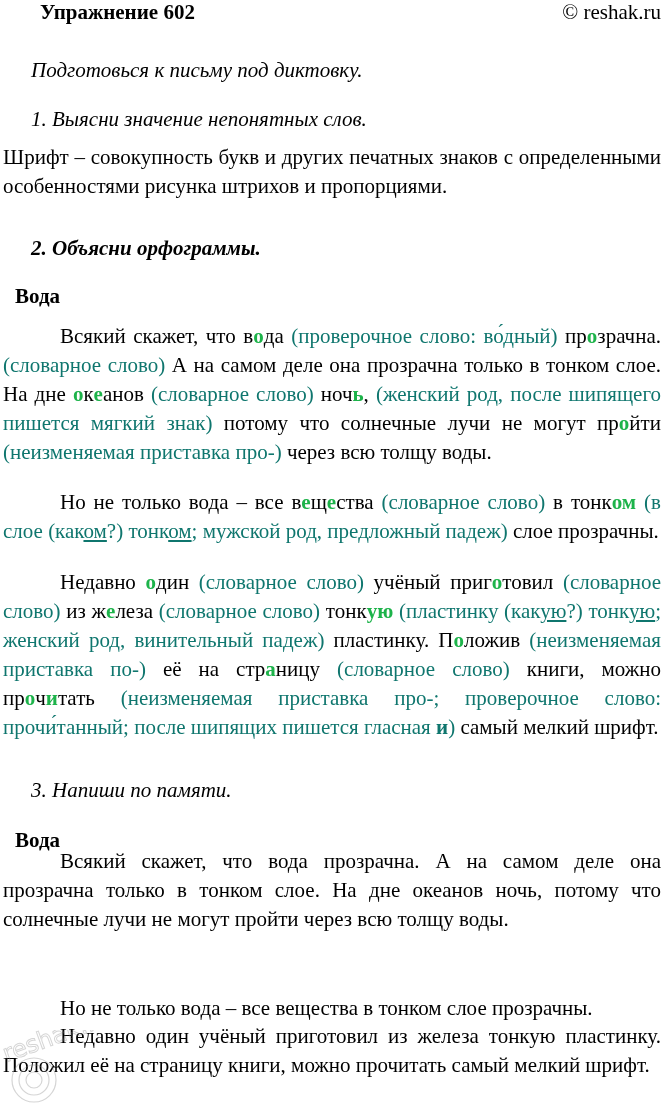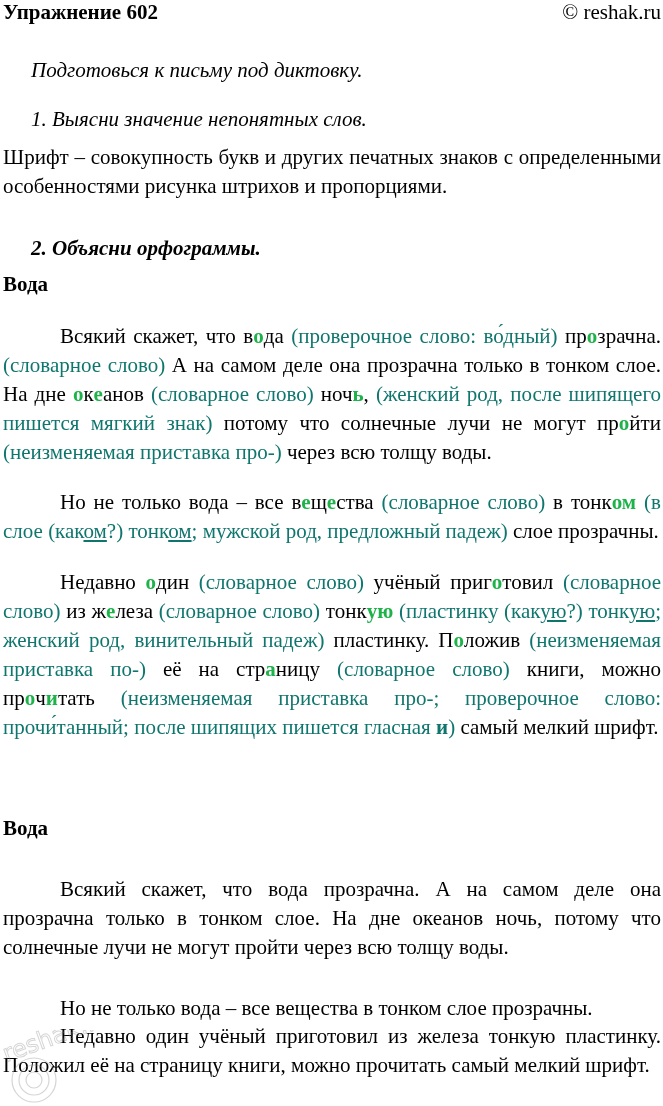--- a/index.html
+++ b/index.html
@@ -2,27 +2,27 @@
 <html><head>
 <meta charset="utf-8">
 <style>
   html, body { margin: 0; padding: 0; background: #ffffff; }
   body {
     width: 663px; height: 1106px; overflow: hidden; position: relative;
     font-family: "Liberation Serif", "DejaVu Serif", serif;
     color: #000000; font-size: 21px; line-height: 29px;
   }
   .page { position: absolute; left: 3px; top: 0; width: 658px; }
-  .header { position: relative; height: 26px; }
+  .header { position: relative; height: 26px; margin-left: 37px; }
   .title { position: absolute; left: 0; top: -2px; font-weight: bold; font-size: 21px; }
   .copyright { position: absolute; right: 0; top: -2px; font-size: 21px; }
   .instr { font-style: italic; margin: 12px; position: absolute; left: 16px; }
   .para { position: absolute; left: 0; width: 658px; text-align: justify; text-align-last: left; margin: 0; }
   .indent { text-indent: 57px; }
-  .heading { position: absolute; left: 0; font-weight: bold; margin: 0; }
+  .heading { position: absolute; left: 0; font-weight: bold; margin: 12px; }
   .g { color: #1db34a; font-weight: bold; }
   .n { color: #0f766e; }
   .n u { text-decoration: underline; }
   .n b { font-weight: bold; }
   .watermark {
     position: absolute; left: 0; top: 1030px; width: 170px; height: 76px;
     pointer-events: none; opacity: 0.35;
   }
 </style>
 </head>
@@ -44,24 +44,25 @@
   <p class="instr" style="top:222px;font-weight:bold;">2. Объясни орфограммы.</p>
 
   <p class="heading" style="top:270px;">Вода</p>
 
   <p class="para indent" style="top:322px;"><span>Всякий скажет, что в</span><span class="g">о</span><span>да </span><span class="n">(проверочное слово: во́дный)</span><span> пр</span><span class="g">о</span><span>зрачна. </span><span class="n">(словарное слово)</span><span> А на самом деле она прозрачна только в тонком слое. На дне </span><span class="g">о</span><span>к</span><span class="g">е</span><span>анов </span><span class="n">(словарное слово)</span><span> ноч</span><span class="g">ь</span><span>, </span><span class="n">(женский род, после шипящего пишется мягкий знак)</span><span> потому что солнечные лучи не могут пр</span><span class="g">о</span><span>йти </span><span class="n">(неизменяемая приставка про-)</span><span> через всю толщу воды.</span></p>
 
   <p class="para indent" style="top:488px;"><span>Но не только вода – все в</span><span class="g">е</span><span>щ</span><span class="g">е</span><span>ства </span><span class="n">(словарное слово)</span><span> в тонк</span><span class="g">ом</span><span> </span><span class="n"><span>(в слое (как</span><u>ом</u><span>?) тонк</span><u>ом</u><span>; мужской род, предложный падеж)</span></span><span> слое прозрачны.</span></p>
 
   <p class="para indent" style="top:568px;"><span>Недавно </span><span class="g">о</span><span>дин </span><span class="n">(словарное слово)</span><span> учёный приг</span><span class="g">о</span><span>товил </span><span class="n">(словарное слово)</span><span> из ж</span><span class="g">е</span><span>леза </span><span class="n">(словарное слово)</span><span> тонк</span><span class="g">ую</span><span> </span><span class="n"><span>(пластинку (как</span><u>ую</u><span>?) тонк</span><u>ую</u><span>; женский род, винительный падеж)</span></span><span> пластинку. П</span><span class="g">о</span><span>ложив </span><span class="n">(неизменяемая приставка по-)</span><span> её на стр</span><span class="g">а</span><span>ницу </span><span class="n">(словарное слово)</span><span> книги, можно пр</span><span class="g">о</span><span>ч</span><span class="g">и</span><span>тать </span><span class="n"><span>(неизменяемая приставка про-; проверочное слово: прочи́танный; после шипящих пишется гласная </span><b>и</b><span>)</span></span><span> самый мелкий шрифт.</span></p>
 
+  <p class="instr" style="top:764px;">3. Напиши по памяти.</p>
 
   <p class="heading" style="top:814px;">Вода</p>
 
-  <p class="para indent" style="top:875px;">Всякий скажет, что вода прозрачна. А на самом деле она прозрачна только в тонком слое. На дне океанов ночь, потому что солнечные лучи не могут пройти через всю толщу воды.</p>
+  <p class="para indent" style="top:847px;">Всякий скажет, что вода прозрачна. А на самом деле она прозрачна только в тонком слое. На дне океанов ночь, потому что солнечные лучи не могут пройти через всю толщу воды.</p>
 
   <p class="para indent" style="top:970px;margin-top:24px;">Но не только вода – все вещества в тонком слое прозрачны.</p>
 
   <p class="para indent" style="top:1022px;">Недавно один учёный приготовил из железа тонкую пластинку. Положил её на страницу книги, можно прочитать самый мелкий шрифт.</p>
 
 </div>
 
 <svg class="watermark" viewBox="0 0 170 76">
   <g fill="none" stroke="#888" stroke-width="1.2">
     <circle cx="34" cy="50" r="22"></circle>

